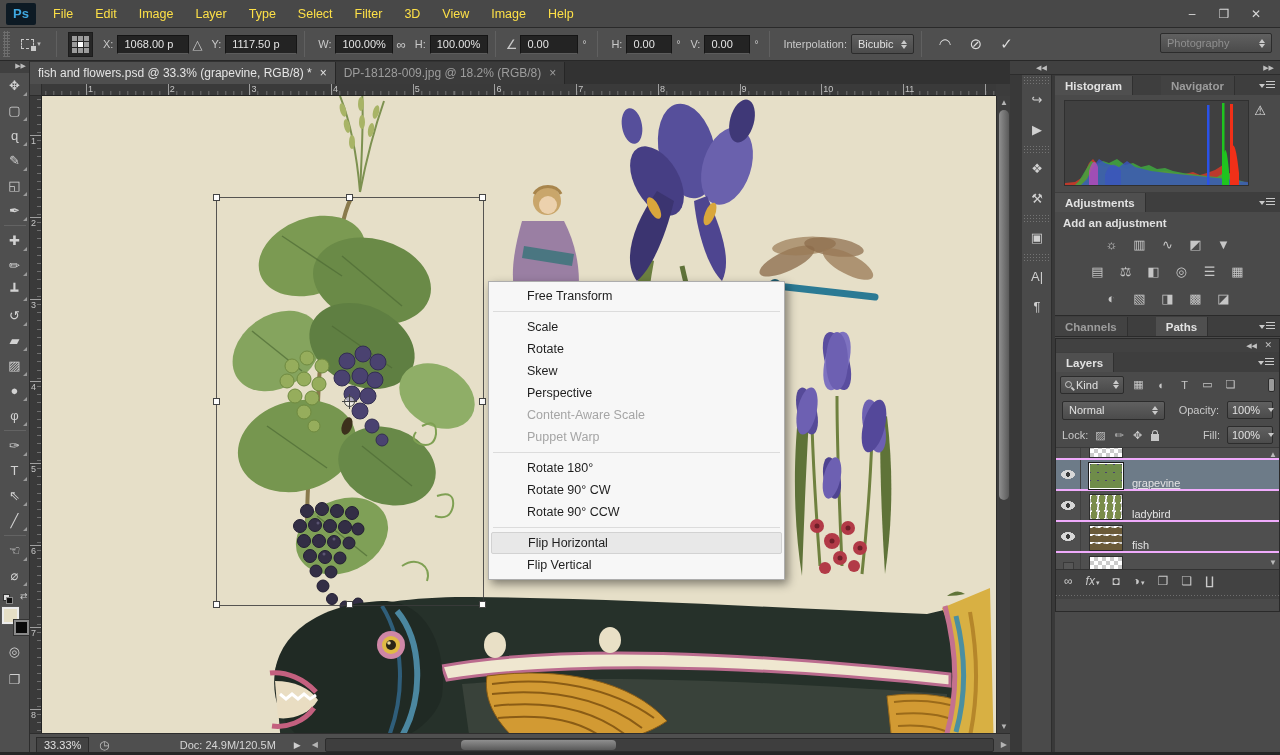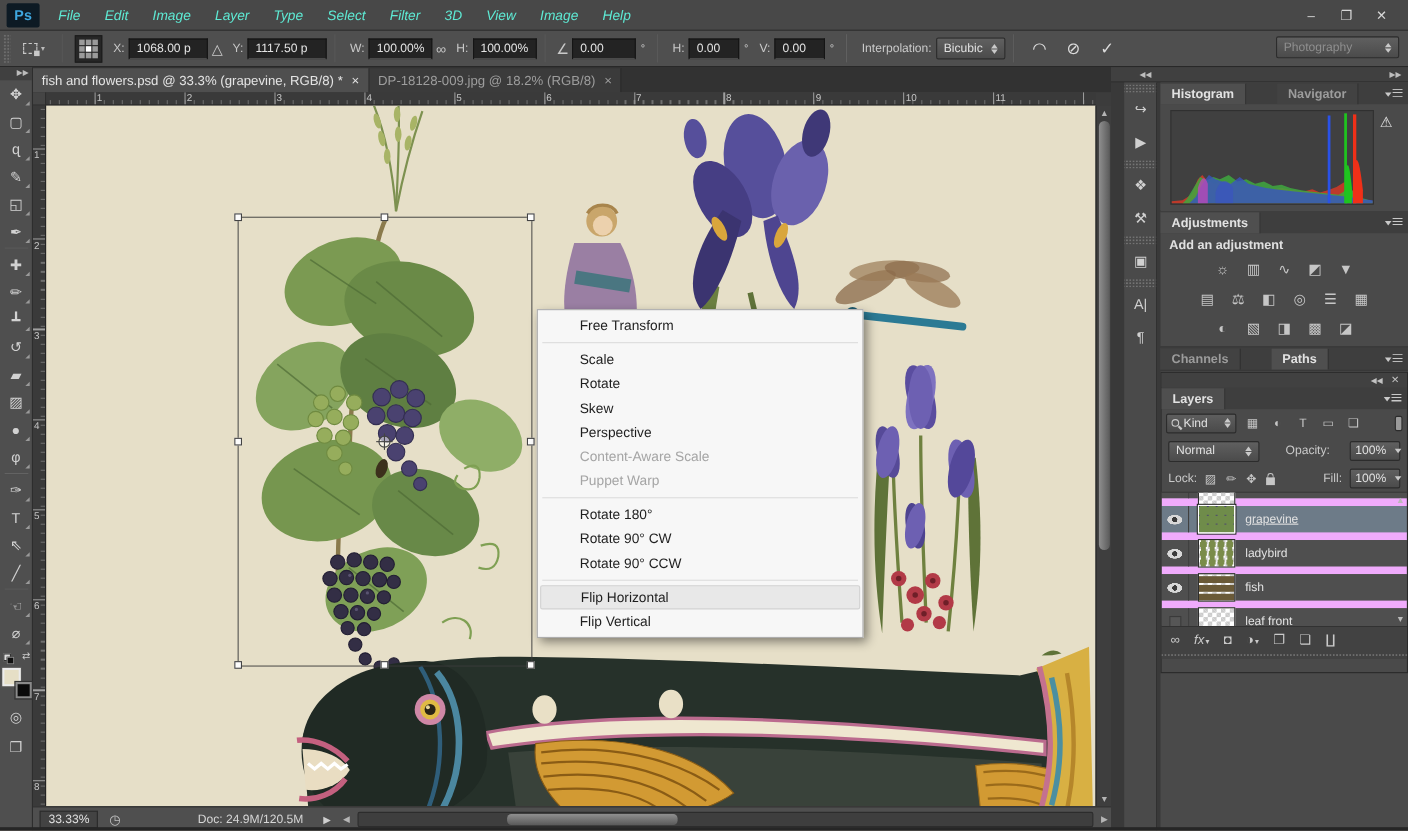--- a/index.html
+++ b/index.html
@@ -2,21 +2,21 @@
 <html><head>
 <meta charset="utf-8">
 <style>
   html,body{margin:0;padding:0;background:#222;}
   *{box-sizing:border-box;font-family:"Liberation Sans",sans-serif;-webkit-user-select:none;user-select:none;}
   #root{position:relative;width:1280px;height:755px;background:#3c3c3c;overflow:hidden;color:#ddd;}
 
   
   .menubar{position:absolute;left:0;top:0;width:1280px;height:28px;background:#484848;border-bottom:1px solid #2a2a2a;display:flex;align-items:center;}
   .ps-logo{width:30px;height:22px;margin:0 6px 0 6px;background:#0d1a24;color:#3fa8e0;font-weight:bold;font-size:13px;display:flex;align-items:center;justify-content:center;border-radius:2px;}
-  .menu-item{padding:0 11px;font-size:12.5px;color:#5eead4;height:28px;display:flex;align-items:center;cursor:default;font-style:italic;}
+  .menu-item{padding:0 11px;font-size:12.5px;color:#fde047;height:28px;display:flex;align-items:center;cursor:default;}
   .win-controls{position:absolute;right:8px;top:0;height:28px;display:flex;align-items:center;}
   .win-btn{width:32px;text-align:center;color:#d8d8d8;font-size:12px;}
 
   
   .optionsbar{position:absolute;left:0;top:28px;width:1280px;height:33px;background:#4f4f4f;border-bottom:1px solid #282828;display:flex;align-items:center;font-size:11px;color:#c9c9c9;}
   .grip-v{width:7px;height:26px;margin:0 3px;background-image:radial-gradient(circle,#6e6e6e 1px,transparent 1.2px);background-size:3px 3px;}
   .tool-chip{width:36px;height:24px;display:flex;align-items:center;justify-content:center;gap:3px;}
   .bbox-ico{width:13px;height:10px;border:1px dashed #c9c9c9;position:relative;}
   .bbox-ico:after{content:"";position:absolute;right:-3px;bottom:-3px;width:5px;height:5px;background:#c9c9c9;}
   .tiny-caret{font-size:7px;color:#bbb;}
@@ -123,29 +123,29 @@
   .lw-head{height:13px;background:#414141;position:relative;font-size:7px;color:#c2c2c2;}
   .lw-head .c1{position:absolute;right:22px;top:3px;}
   .lw-head .c2{position:absolute;right:7px;top:1px;font-size:9px;}
   .lw-tabs{height:20px;background:#3e3e3e;display:flex;align-items:flex-end;position:relative;}
   .filter-row{height:25px;display:flex;align-items:center;padding:0 4px;gap:6px;}
   .kind-dd{height:18px;width:64px;background:linear-gradient(#5e5e5e,#4a4a4a);border:1px solid #2c2c2c;border-radius:2px;display:flex;align-items:center;padding:0 4px;gap:4px;font-size:11px;color:#e0e0e0;}
   .mag{width:7px;height:7px;border:1.5px solid #c9c9c9;border-radius:50%;position:relative;flex:none;}
   .mag:after{content:"";position:absolute;left:5px;top:6px;width:4px;height:1.5px;background:#c9c9c9;transform:rotate(45deg);}
   .f-ico{width:17px;height:16px;display:flex;align-items:center;justify-content:center;font-size:11px;color:#c6c6c6;}
   .f-toggle{margin-left:auto;width:7px;height:14px;background:#9a9a9a;border:1px solid #2c2c2c;border-radius:2px;}
-  .blend-row{height:26px;display:flex;align-items:center;padding:0 6px;gap:18px;font-size:11px;color:#c9c9c9;}
+  .blend-row{height:26px;display:flex;align-items:center;padding:0 6px;gap:8px;font-size:11px;color:#c9c9c9;}
   .blend-dd{width:106px;height:19px;}
   .sm-dd{width:46px;height:18px;justify-content:space-between;padding:0 4px;}
   .lock-row{height:24px;display:flex;align-items:center;padding:0 6px;gap:7px;font-size:11px;color:#c9c9c9;}
   .lk-ico{font-size:11px;color:#c6c6c6;}
   .padlock{width:8px;height:7px;background:#c6c6c6;position:relative;display:inline-block;margin-top:4px;}
   .padlock:before{content:"";position:absolute;left:1px;top:-4px;width:4px;height:4px;border:1.5px solid #c6c6c6;border-bottom:none;border-radius:3px 3px 0 0;}
   .layerlist{position:relative;height:122px;background:#494949;overflow:hidden;border-top:1px solid #3a3a3a;}
-  .lrow{height:31px;display:flex;align-items:center;border-bottom:7px solid #f0abfc;background:#4f4f4f;position:relative;}
+  .lrow{height:31px;display:flex;align-items:flex-end;border-bottom:2px solid #f0abfc;background:#4f4f4f;position:relative;}
   .lrow.sel{background:#6d7b88;}
   .lrow.sliver{height:12px;}
   .vis-well{width:25px;height:100%;border-right:1px solid #404040;display:flex;align-items:center;justify-content:center;flex:none;}
   .eye{width:14px;height:9px;background:radial-gradient(circle 2.5px at 50% 50%,#3a3a3a 95%,transparent),radial-gradient(ellipse 7px 4.5px at 50% 50%,#d8d8d8 95%,transparent);}
   .vis-box{width:11px;height:11px;border:1px solid #3a3a3a;background:#565656;}
   .thumb{width:34px;height:26px;margin-left:8px;flex:none;border:1px solid #2e2e2e;background-color:#fff;background-image:linear-gradient(45deg,#cbcbcb 25%,transparent 25% 75%,#cbcbcb 75%),linear-gradient(45deg,#cbcbcb 25%,transparent 25% 75%,#cbcbcb 75%);background-size:8px 8px;background-position:0 0,4px 4px;position:relative;}
   .thumb.selthumb{border:1px solid #fff;box-shadow:0 0 0 1px #1a1a1a;}
   .lname{font-size:11px;color:#e2e2e2;margin-left:9px;white-space:nowrap;}
   .lname.edit{text-decoration:underline;}
   .llist-scroll{position:absolute;right:0;top:0;width:13px;height:100%;}

